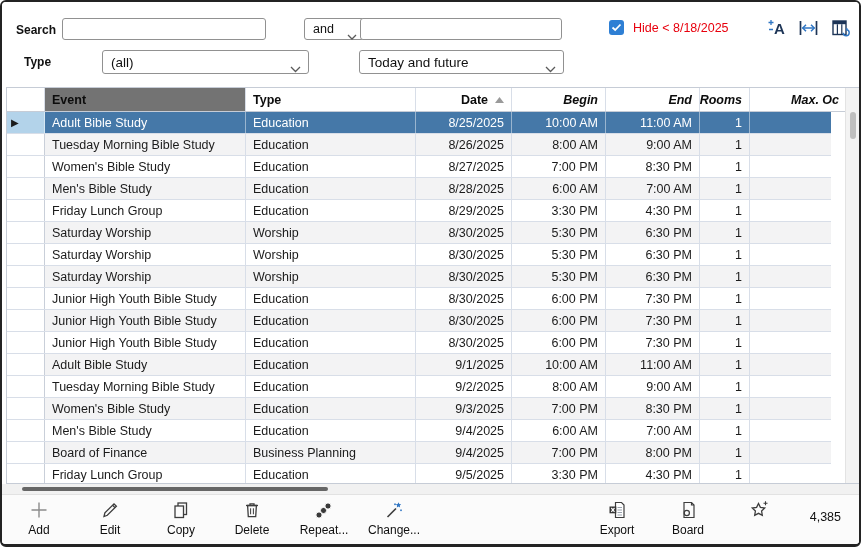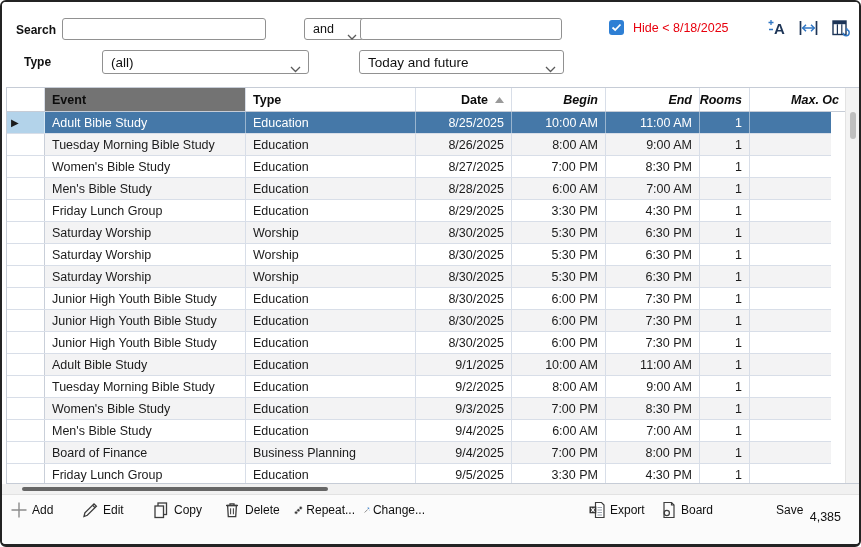--- a/index.html
+++ b/index.html
@@ -73,21 +73,21 @@
   .vscroll { position: absolute; right: 0; top: 0; width: 14px; height: 100%;
              background: #f3f3f3; border-left: 1px solid #e3e3e3; cursor: pointer; }
   .vthumb { position: absolute; left: 4px; top: 24px; width: 6px; height: 27px; border-radius: 3px; background: #bfbfbf; }
 
   .hscrollzone { position: absolute; left: 0; top: 482px; width: 100%; height: 10px; background: #f1f1f1; }
   .hthumb { position: absolute; left: 20px; top: 3px; width: 306px; height: 4px; border-radius: 2px; background: #666; cursor: pointer; }
 
   
   .toolbar { position: absolute; left: 0; top: 492px; width: 100%; height: 50px;
              background: #fbfbfb; border-top: 1px solid #e2e2e2; }
-  .tbbtn { position: absolute; top: 4px; width: 62px; display: flex; flex-direction: row;
+  .tbbtn { position: absolute; top: 4px; width: 62px; display: flex; flex-direction: column;
            align-items: center; gap: 2px; cursor: pointer; }
   .tbbtn .lbl { font-size: 12px; color: #0f0f0f; white-space: nowrap; }
   .count { position: absolute; right: 18px; top: 15px; font-size: 12.5px; color: #111; }
 </style>
 </head>
 <body>
 
 <div class="window">
 
   <div class="filter">

